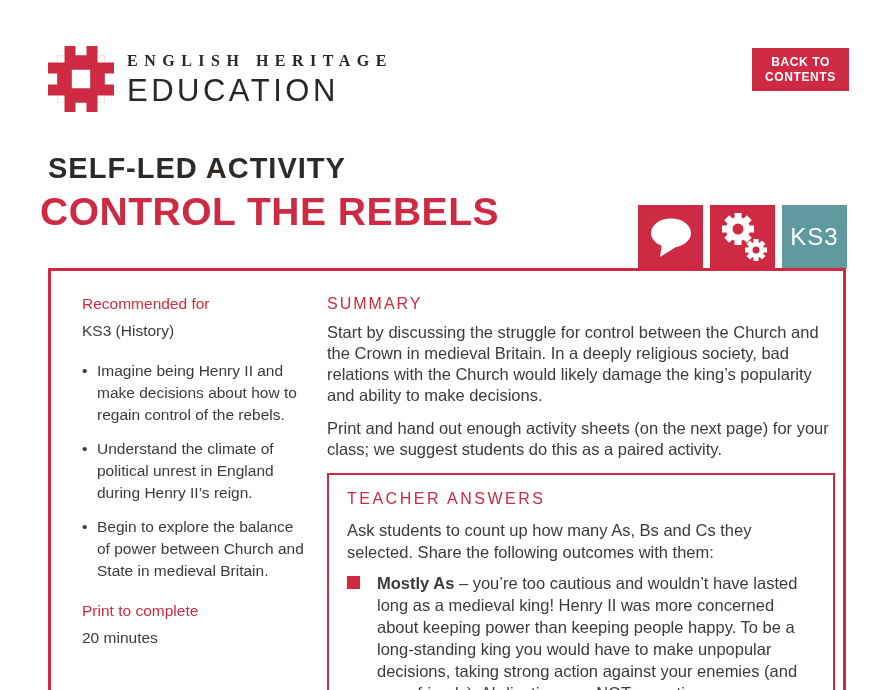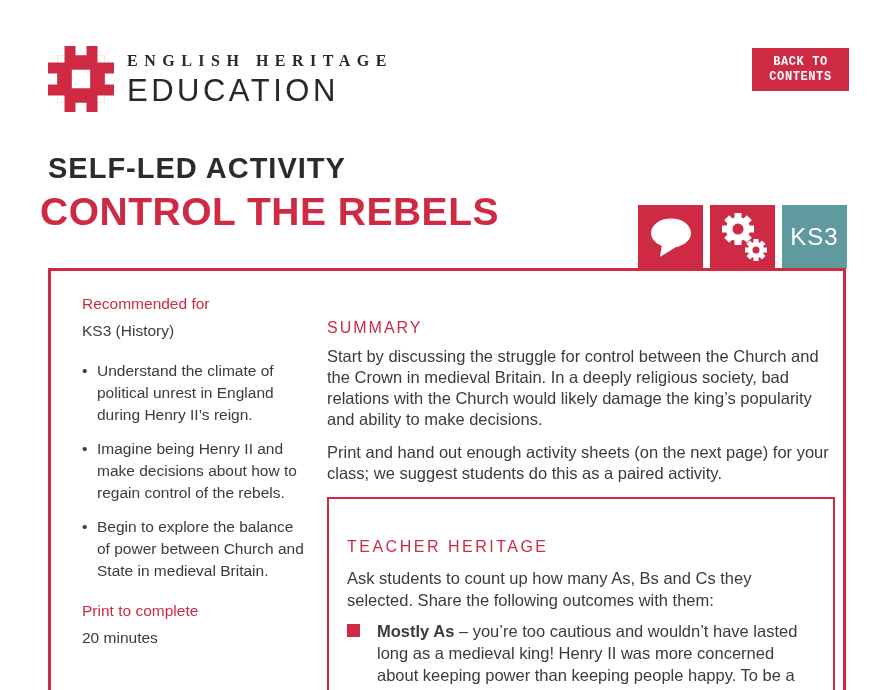--- a/index.html
+++ b/index.html
@@ -27,21 +27,21 @@
     white-space:nowrap;
   }
   .logo-education{
     font-family:"Liberation Sans",sans-serif;
     font-size:31px;letter-spacing:3.5px;color:var(--dark);font-weight:400;
     margin-top:3px;white-space:nowrap;
   }
   .back-btn{
     position:absolute;left:752px;top:48px;width:97px;height:43px;
     background:var(--red);color:#fff;border:none;cursor:pointer;
-    font-family:Liberation Mono, monospace;
+    font-family:Liberation Sans, sans-serif;
     font-size:12px;font-weight:700;letter-spacing:0.6px;line-height:15px;
     text-align:center;padding:0 6px;
   }
   
   .kicker{
     position:absolute;left:48px;top:152px;
     font-size:29px;font-weight:700;color:#2d2a27;letter-spacing:1px;
     white-space:nowrap;
   }
   .title{
@@ -68,21 +68,21 @@
   .objectives li{
     position:relative;padding-left:15px;
     font-size:15.5px;line-height:22px;color:var(--body);
     margin-bottom:12px;
   }
   .objectives li::before{
     content:"\2022";position:absolute;left:0;top:0;color:var(--body);
   }
   .caps-heading{
     color:var(--red);font-size:16px;font-weight:500;letter-spacing:2px;
-    margin-bottom:9px;white-space:nowrap;margin-top:24px;
+    margin-bottom:9px;white-space:nowrap;
   }
   .para{font-size:16.5px;line-height:21px;color:var(--body);margin-bottom:12px;width:502px;}
   
   .teacher-box{
     width:508px;margin-top:13px;
     border:2px solid var(--red);
     padding:15px 18px 20px 18px;
     background:#fff;
   }
   .teacher-box .caps-heading{letter-spacing:2.5px;margin-bottom:11px;}
@@ -175,36 +175,36 @@
     <div class="badge teal">KS3</div>
   </div>
 
   <div class="main-box">
 
     <div class="col-left">
       <div class="red-sub">Recommended for</div>
       <div class="plain-val">KS3 (History)</div>
 
       <ul class="objectives">
+        <li>Imagine being Henry II and make decisions about how to regain control of the rebels.</li>
         <li>Understand the climate of political unrest in England during Henry II’s reign.</li>
-        <li>Imagine being Henry II and make decisions about how to regain control of the rebels.</li>
         <li>Begin to explore the balance of power between Church and State in medieval Britain.</li>
       </ul>
 
       <div class="red-sub">Print to complete</div>
       <div class="plain-val">20 minutes</div>
     </div>
 
     <div class="col-right">
       <div class="caps-heading">SUMMARY</div>
       <p class="para">Start by discussing the struggle for control between the Church and the Crown in medieval Britain. In a deeply religious society, bad relations with the Church would likely damage the king’s popularity and ability to make decisions.</p>
       <p class="para">Print and hand out enough activity sheets (on the next page) for your class; we suggest students do this as a paired activity.</p>
 
       <div class="teacher-box">
-        <div class="caps-heading">TEACHER HERITAGE</div>
+        <div class="caps-heading">TEACHER ANSWERS</div>
         <p class="teacher-intro">Ask students to count up how many As, Bs and Cs they selected. Share the following outcomes with them:</p>
 
         <div class="outcome">
           <div class="outcome-bullet"></div>
           <div class="outcome-text">
             <b>Mostly As</b><span> – you’re too cautious and wouldn’t have lasted long as a medieval king! Henry II was more concerned about keeping power than keeping people happy. To be a long-standing king you would have to make unpopular decisions, taking strong action against your enemies (and even friends). Abdication was NOT an option.</span>
           </div>
         </div>
       </div>
     </div>

